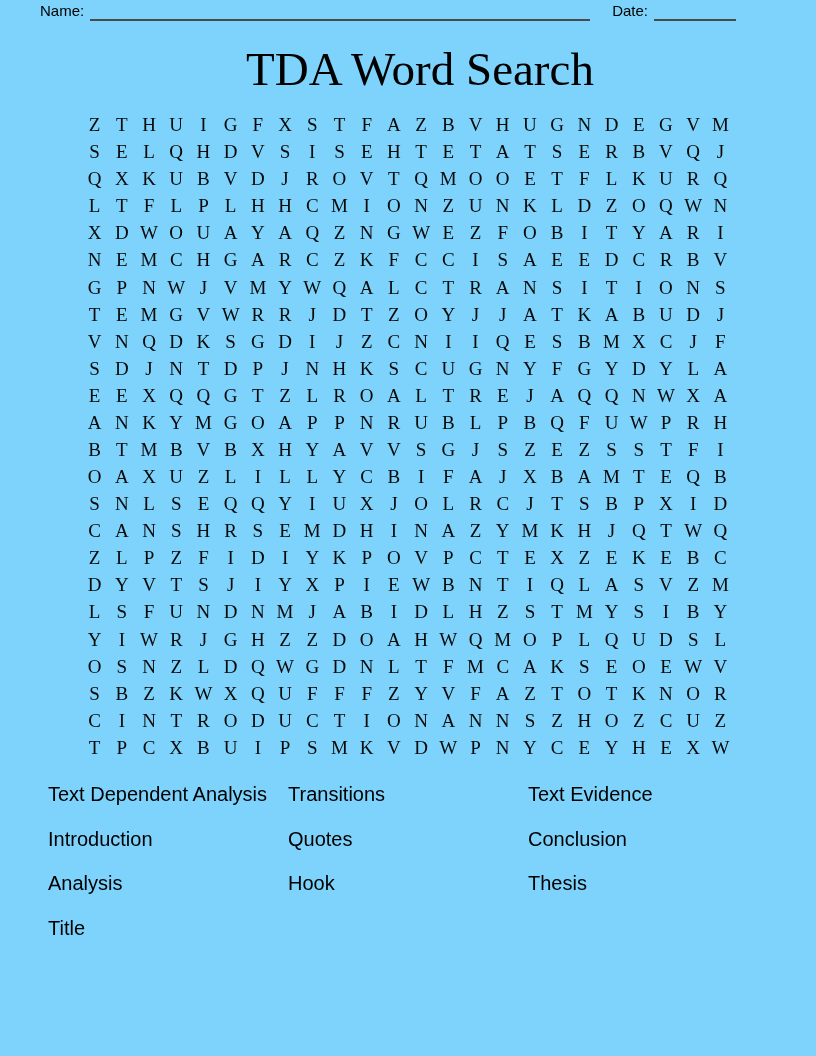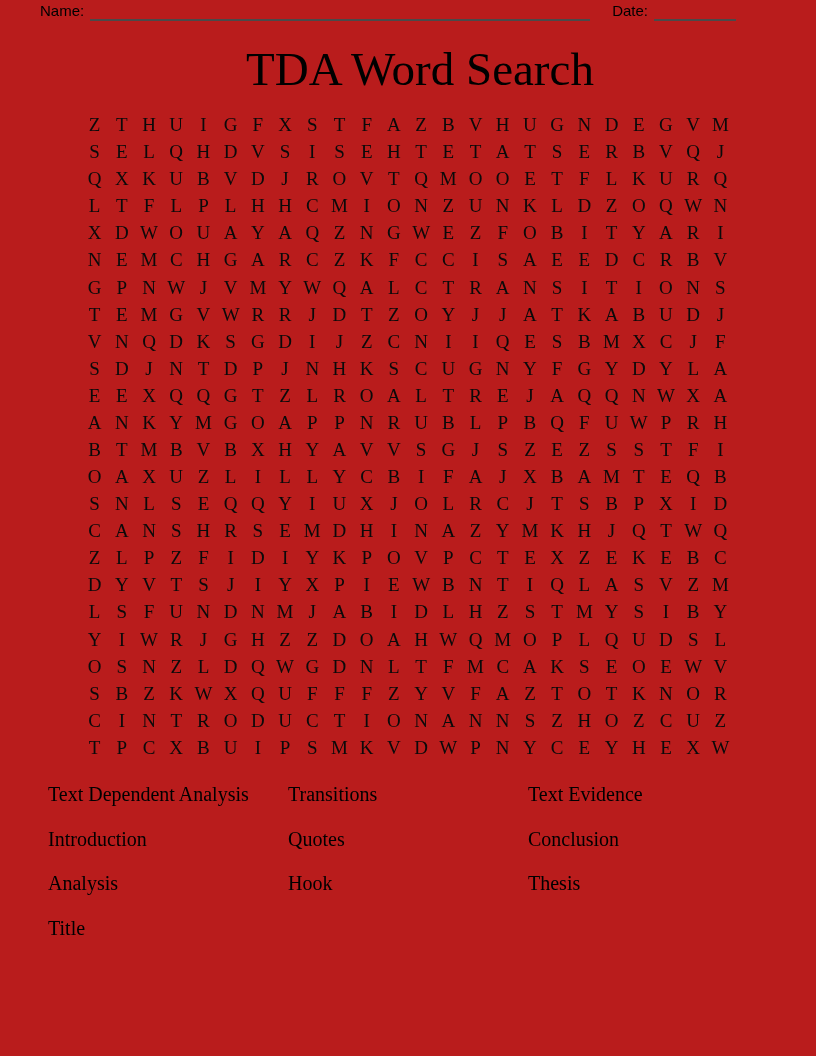--- a/index.html
+++ b/index.html
@@ -1,19 +1,19 @@
 <!DOCTYPE html>
 <html><head>
 <meta charset="utf-8">
 <style>
   html,body{margin:0;padding:0;background:#fff;}
   .page{
     position:relative;
     width:816px;height:1056px;
-    background:#b91c1c;
+    background:#7dd3fc;
     font-family:"Liberation Sans",sans-serif;
     color:#000;
     overflow:hidden;
   }
   
   .header-row{
     position:absolute;top:1px;left:40px;width:736px;
     display:flex;align-items:flex-end;
     font-size:15px;color:#000;
   }
@@ -44,21 +44,21 @@
     color:#0a0a0a;
   }
   .cell{
     display:flex;align-items:center;justify-content:center;
     line-height:1;
   }
   
   .word-list{
     position:absolute;top:781px;left:48px;
     display:flex;
-    font-family:Liberation Serif, serif;
+    font-family:Liberation Sans, sans-serif;
     font-size:20px;color:#000;
   }
   .word-col{width:240px;display:flex;flex-direction:column;}
   .word-item{height:44.7px;line-height:26px;white-space:nowrap;}
 </style>
 </head>
 <body>
 
 <div class="page">
 

